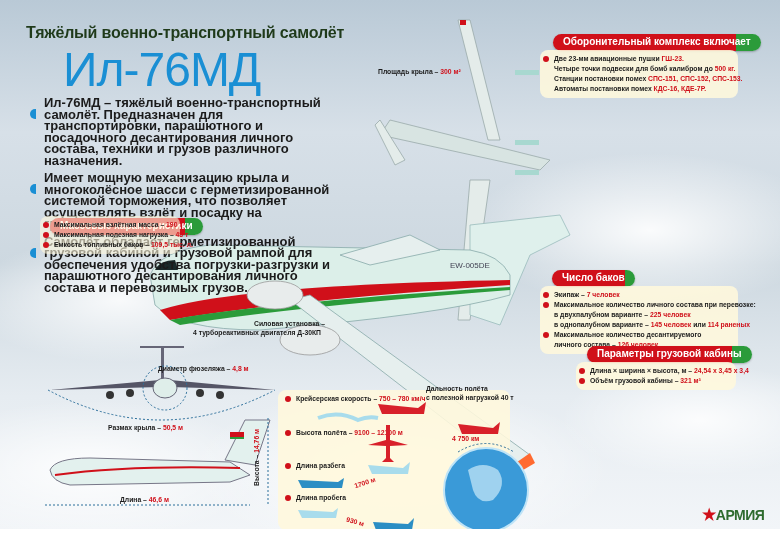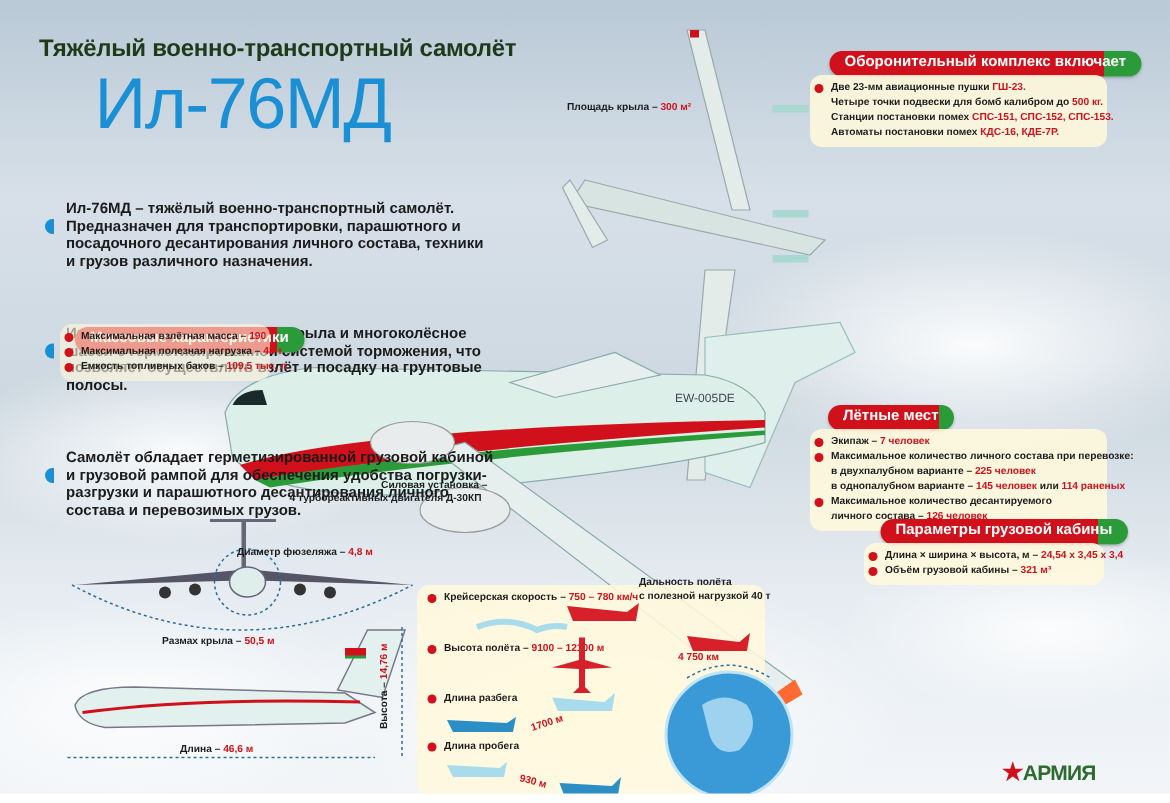--- a/index.html
+++ b/index.html
@@ -11,21 +11,21 @@
       radial-gradient(ellipse 260px 110px at 650px 230px, rgba(255,255,255,0.9), transparent 70%),
       radial-gradient(ellipse 300px 120px at 400px 470px, rgba(255,255,255,0.9), transparent 70%),
       radial-gradient(ellipse 250px 100px at 90px 470px, rgba(255,255,255,0.9), transparent 70%),
       radial-gradient(ellipse 200px 80px at 700px 420px, rgba(255,255,255,0.85), transparent 70%),
       linear-gradient(180deg, #b9c9d6 0%, #d7e0e8 25%, #cdd8e0 50%, #e6ecf1 75%, #f2f5f8 100%);
   }
   .abs { position: absolute; }
   .subtitle { left: 26px; top: 24px; font-size: 16px; font-weight: bold; color: #1f3a1a; letter-spacing: -0.2px; }
   .title { left: 24px; top: 42px; font-size: 48px; font-weight: normal; color: #1a8fd4; letter-spacing: -1px; margin-left: 39px; }
   .intro { left: 40px; top: 97px; width: 290px; }
-  .intro-p { position: relative; font-size: 10px; font-weight: bold; color: #1b1b1b; line-height: 11.5px; margin-bottom: 6px; padding-left: 4px; margin-top: 37px; }
+  .intro-p { position: relative; font-size: 13px; font-weight: bold; color: #1b1b1b; line-height: 11.5px; margin-bottom: 6px; padding-left: 4px; }
   .intro-p .bullet { position: absolute; left: -10px; top: 12px; width: 6px; height: 10px; border-radius: 6px 0 0 6px; background: #1a8fd4; }
   .pill {
     position: absolute; height: 17px; border-radius: 9px; color: #fff; font-weight: bold; font-size: 10px;
     padding: 2px 10px 0 10px; white-space: nowrap;
     background: linear-gradient(90deg, #d0101a 0%, #d0101a 88%, #2b9b3a 88%, #2b9b3a 100%);
     box-shadow: 0 1px 2px rgba(0,0,0,0.25);
   }
   .card { position: absolute; background: rgba(255, 248, 220, 0.88); border-radius: 8px; padding: 4px 6px 4px 14px; }
   .line { position: relative; font-size: 6.8px; font-weight: bold; color: #1b1b1b; line-height: 10px; white-space: nowrap; }
   .line .dot { position: absolute; left: -11px; top: 2px; width: 6px; height: 6px; border-radius: 50%; background: #d0101a; }
@@ -93,21 +93,21 @@
     <div class="line"><span>Четыре точки подвески для бомб калибром до </span><span class="hl">500 кг.</span></div>
     <div class="line"><span>Станции постановки помех </span><span class="hl">СПС-151, СПС-152, СПС-153.</span></div>
     <div class="line"><span>Автоматы постановки помех </span><span class="hl">КДС-16, КДЕ-7Р.</span></div>
   </div>
 
   <div class="abs note" style="left:378px;top:68px;"><span>Площадь крыла – </span><span class="hl">300 м²</span></div>
 
   <div class="abs note" style="left:245px;top:320px;text-align:right;width:80px;">Силовая установка –</div>
   <div class="abs note hl" style="left:193px;top:329px;">4 турбореактивных двигателя Д-30КП</div>
 
-  <div class="pill" style="left:552px;top:270px;">Лётные мест</div>
+  <div class="pill" style="left:552px;top:270px;">Число баков</div>
   <div class="card" style="left:540px;top:286px;width:198px;">
     <div class="line"><span class="dot"></span><span>Экипаж – </span><span class="hl">7 человек</span></div>
     <div class="line"><span class="dot"></span><span>Максимальное количество личного состава при перевозке:</span></div>
     <div class="line"><span>в двухпалубном варианте – </span><span class="hl">225 человек</span></div>
     <div class="line"><span>в однопалубном варианте – </span><span class="hl">145 человек</span><span> или </span><span class="hl">114 раненых</span></div>
     <div class="line"><span class="dot"></span><span>Максимальное количество десантируемого</span></div>
     <div class="line"><span>личного состава – </span><span class="hl">126 человек</span></div>
   </div>
 
   <div class="pill" style="left:587px;top:346px;text-align:right;">Параметры грузовой кабины</div>
@@ -159,16 +159,16 @@
     <rect x="200" y="92" width="14" height="5" fill="#d0101a"></rect>
     <path d="M25 135 Q100 125 210 128" stroke="#d0101a" stroke-width="2" fill="none"></path>
     <path d="M15 165 L220 165" stroke="#2b6e9a" stroke-dasharray="2,2"></path>
     <path d="M238 78 L238 165" stroke="#2b6e9a" stroke-dasharray="2,2"></path>
   </svg>
   <div class="abs note" style="left:158px;top:365px;"><span>Диаметр фюзеляжа – </span><span class="hl">4,8 м</span></div>
   <div class="abs note" style="left:108px;top:424px;"><span>Размах крыла – </span><span class="hl">50,5 м</span></div>
   <div class="abs note vlabel" style="left:253px;top:486px;"><span>Высота – </span><span class="hl">14,76 м</span></div>
   <div class="abs note" style="left:120px;top:496px;"><span>Длина – </span><span class="hl">46,6 м</span></div>
 
-  <div class="abs" style="left:668px;top:505px;font-size:14px;font-weight:bold;color:#2e6b2e;letter-spacing:-0.5px;">
+  <div class="abs" style="left:702px;top:505px;font-size:14px;font-weight:bold;color:#2e6b2e;letter-spacing:-0.5px;">
     <span style="color:#d0101a;font-size:16px;">★</span><span>АРМИЯ</span>
   </div>
 </div>
 
 </body></html>

